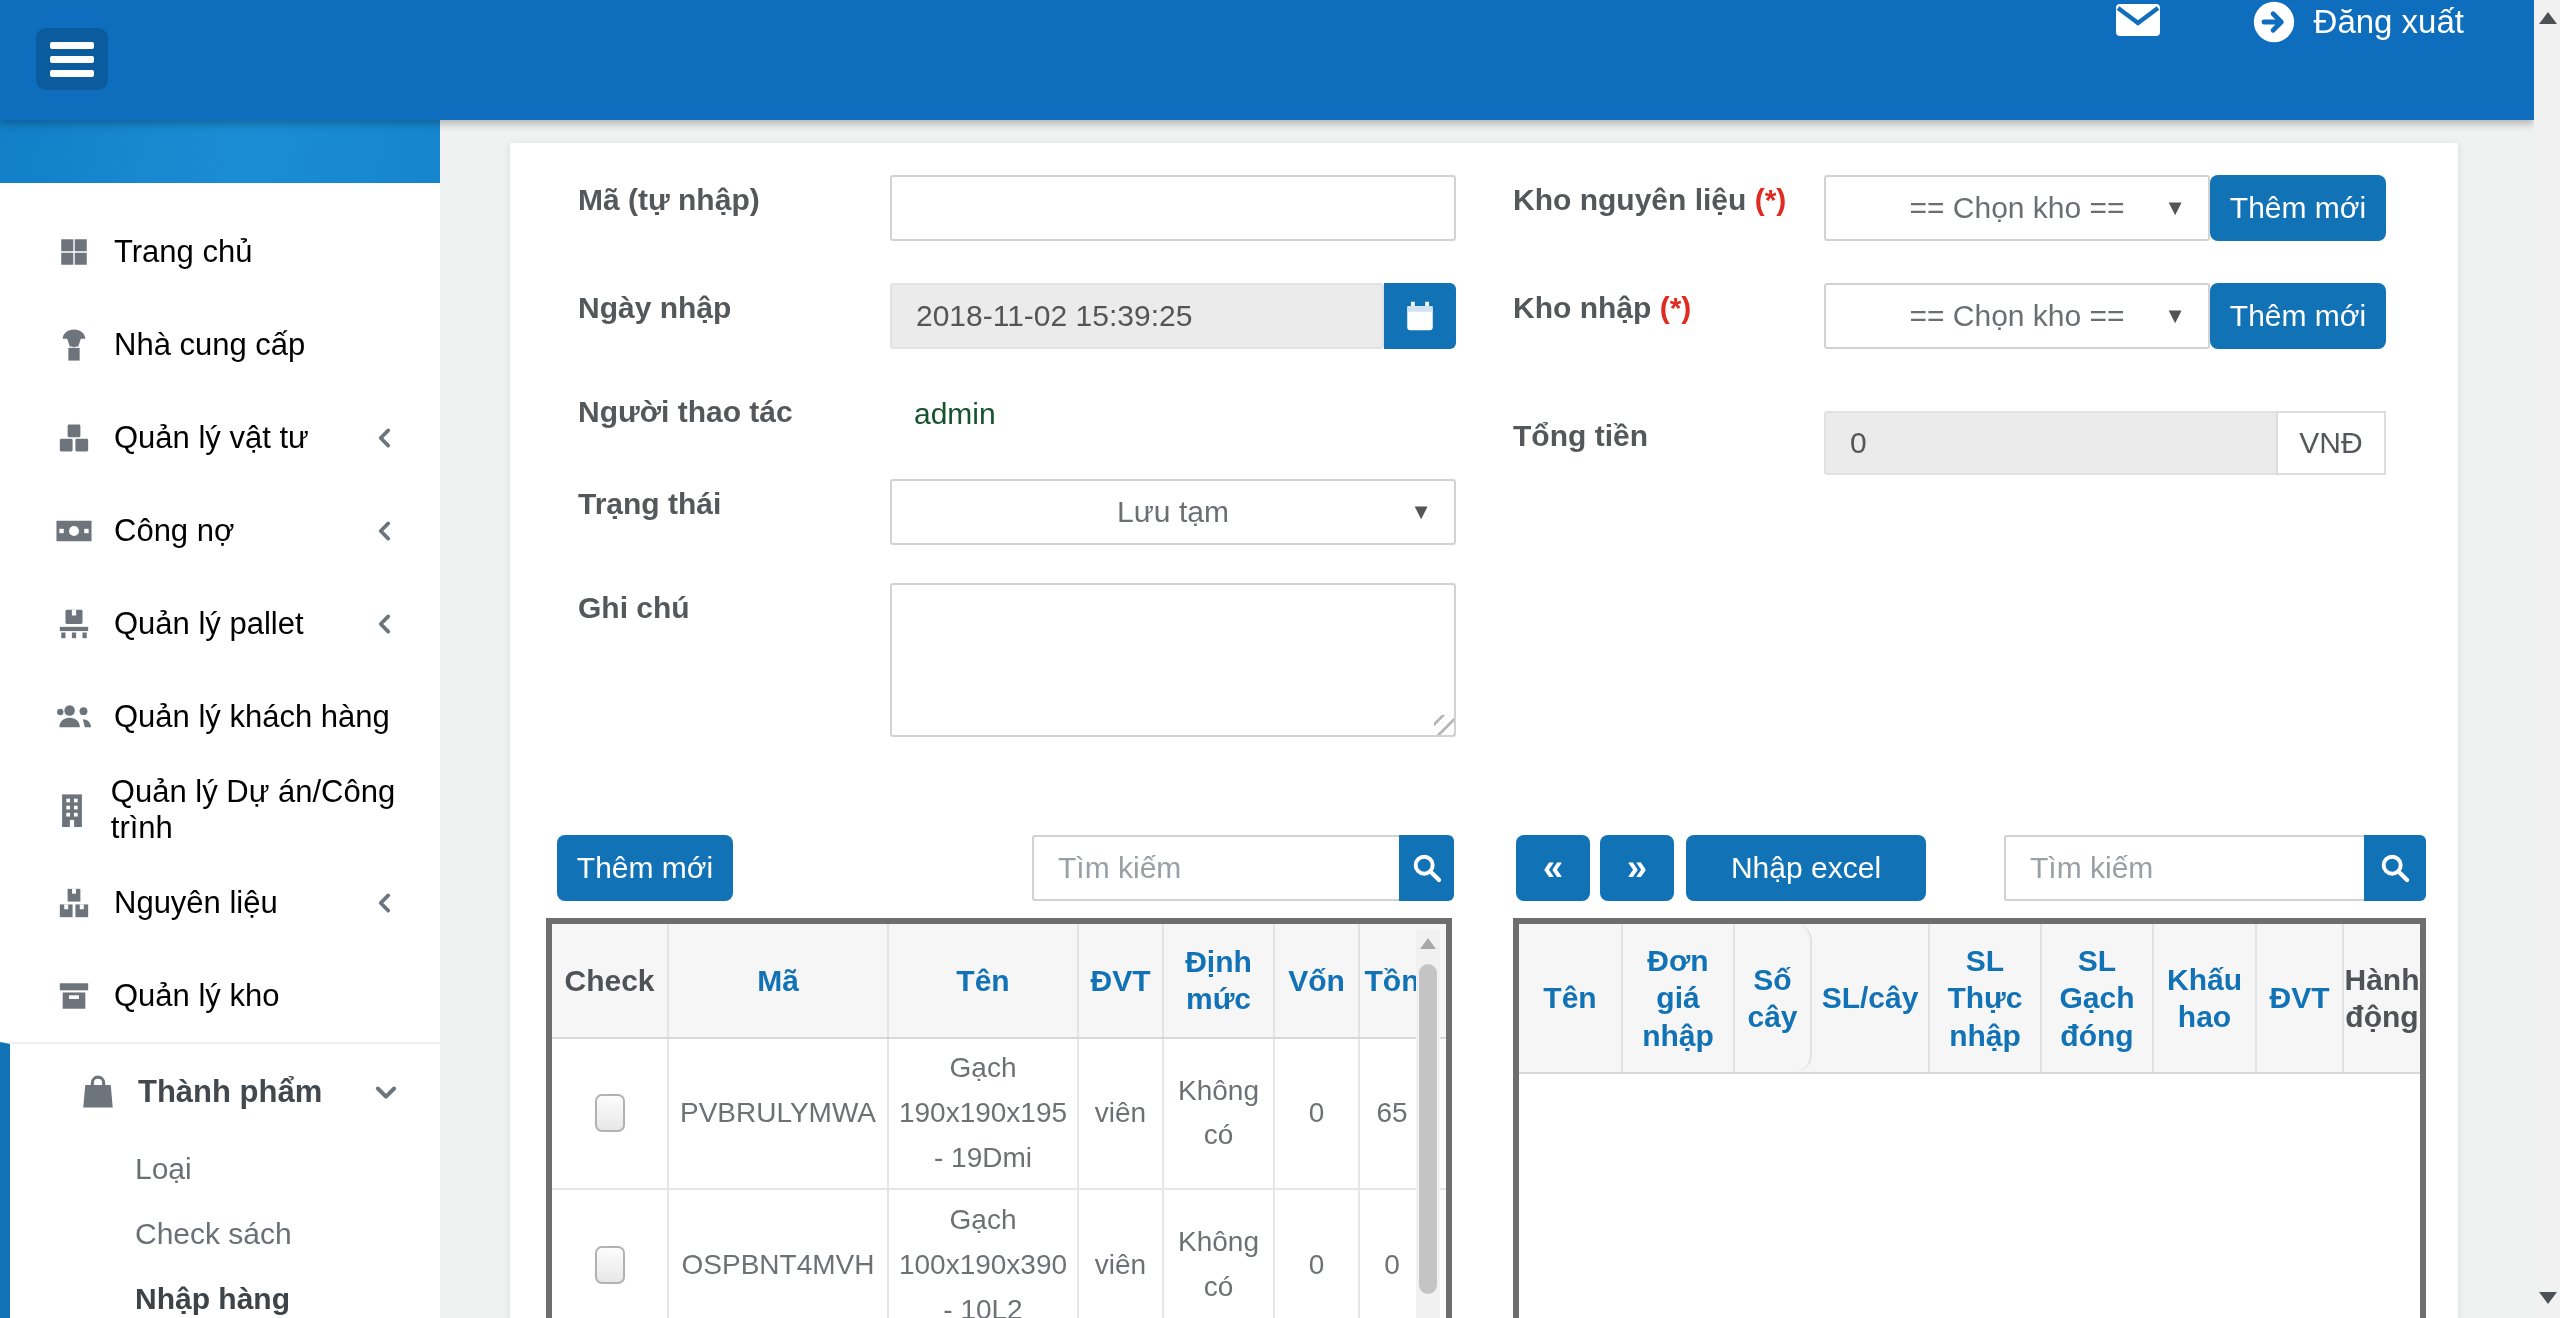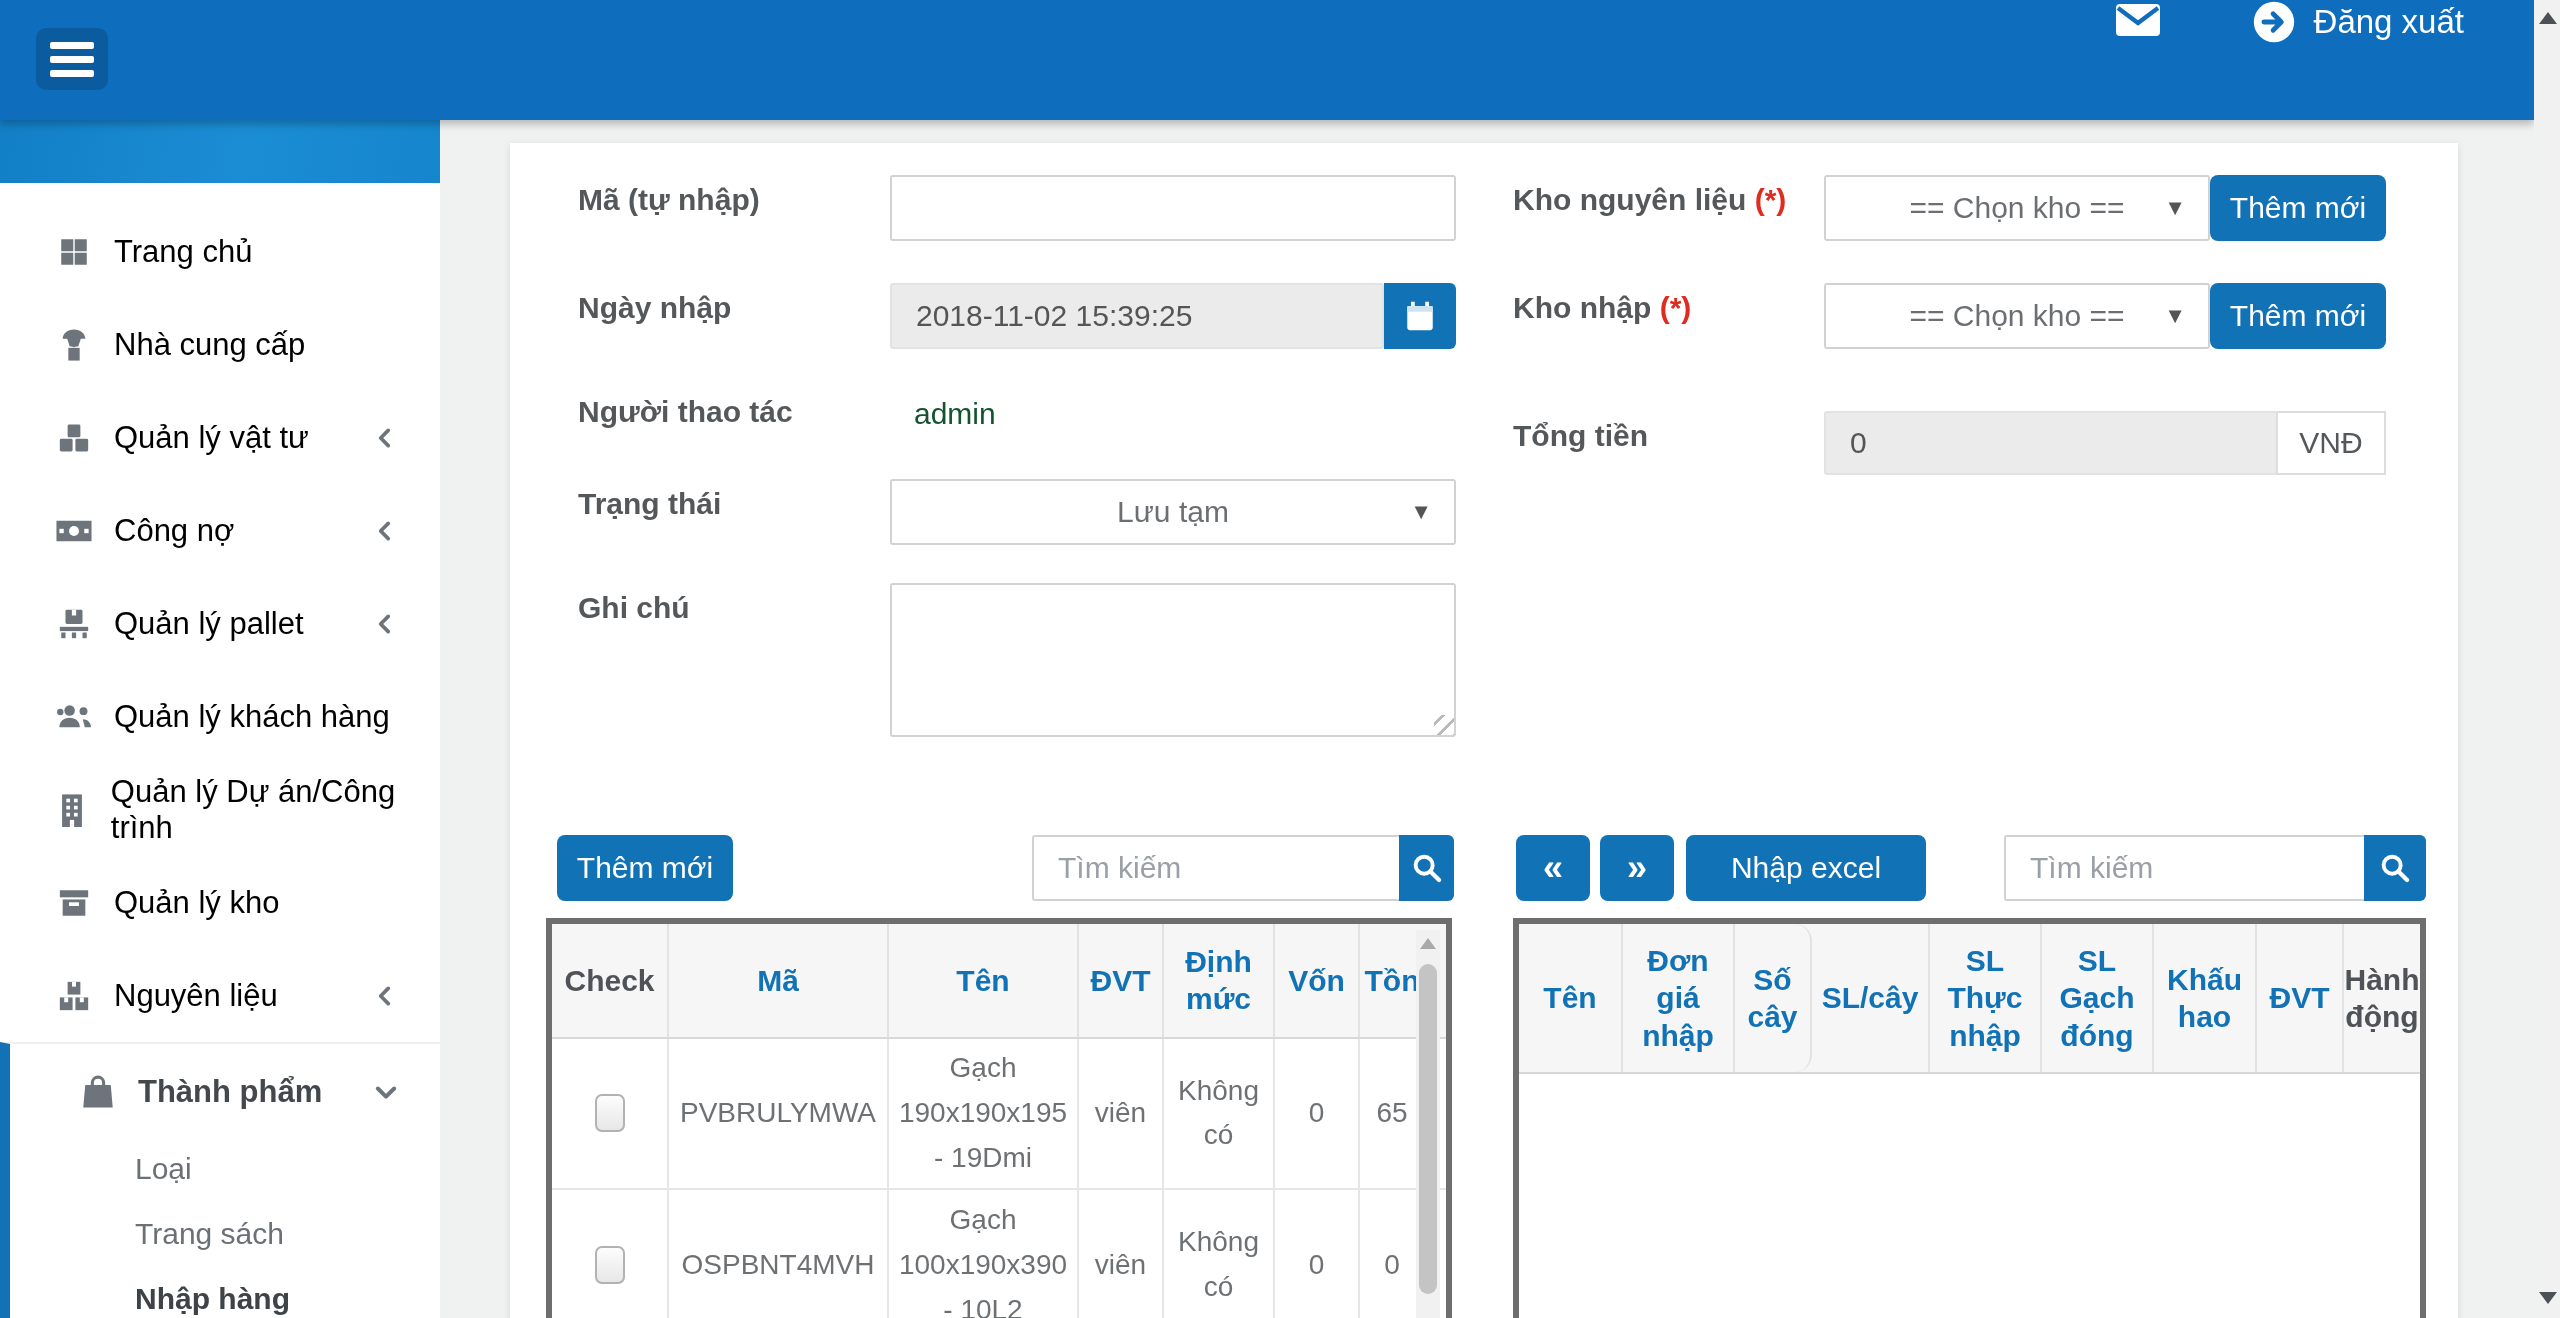--- a/index.html
+++ b/index.html
@@ -204,44 +204,44 @@
             <rect x="6" y="14" width="2.6" height="2.6" fill="#fff"></rect>
             <rect x="11.4" y="14" width="2.6" height="2.6" fill="#fff"></rect>
             <rect x="8.5" y="19" width="3" height="5" fill="#fff"></rect>
           </svg>
         </span>
       <span class="lbl">Quản lý Dự án/Công trình</span>
     </div>
     <div class="nav-item">
       <span class="ic">
           <svg class="icon-svg" width="34" height="34" viewBox="0 0 24 24">
-            <path d="M2 3h20v5H2z"></path>
-            <path d="M4 9.5h16V21H4z"></path>
-            <rect x="8.5" y="11.5" width="7" height="2.6" fill="#fff"></rect>
-          </svg>
-        </span>
-      <span class="lbl">Quản lý kho</span>
-    </div>
-    <div class="nav-item">
-      <span class="ic">
-          <svg class="icon-svg" width="34" height="34" viewBox="0 0 24 24">
             <rect x="7.5" y="2" width="9" height="9"></rect>
             <rect x="10.6" y="2" width="2.8" height="3.4" fill="#fff"></rect>
             <rect x="2" y="13" width="9" height="9"></rect>
             <rect x="5.1" y="13" width="2.8" height="3.4" fill="#fff"></rect>
             <rect x="13" y="13" width="9" height="9"></rect>
             <rect x="16.1" y="13" width="2.8" height="3.4" fill="#fff"></rect>
           </svg>
         </span>
       <span class="lbl">Nguyên liệu</span>
       <span class="chev">
           <svg width="26" height="26" viewBox="0 0 24 24">
             <polyline points="15 5 8 12 15 19"></polyline>
           </svg>
         </span>
+    </div>
+    <div class="nav-item">
+      <span class="ic">
+          <svg class="icon-svg" width="34" height="34" viewBox="0 0 24 24">
+            <path d="M2 3h20v5H2z"></path>
+            <path d="M4 9.5h16V21H4z"></path>
+            <rect x="8.5" y="11.5" width="7" height="2.6" fill="#fff"></rect>
+          </svg>
+        </span>
+      <span class="lbl">Quản lý kho</span>
     </div>
 
     <div class="prod-section">
       <div class="prod-head">
         <span class="ic">
             <svg class="icon-svg" width="32" height="34" viewBox="0 0 22 24">
               <path d="M2 7h18l1.4 16H.6z"></path>
               <path d="M7 10V5.5A4 4 0 0111 1.5a4 4 0 014 4V10" fill="none" stroke="#6d747b" stroke-width="2.2"></path>
             </svg>
           </span>
@@ -249,21 +249,21 @@
         <span class="chev">
             <svg width="28" height="28" viewBox="0 0 24 24">
               <polyline points="5 9 12 16 19 9"></polyline>
             </svg>
           </span>
       </div>
       <div class="sub-item">
         <span>Loại</span>
       </div>
       <div class="sub-item">
-        <span>Trang sách</span>
+        <span>Check sách</span>
       </div>
       <div class="sub-item active">
         <span>Nhập hàng</span>
       </div>
     </div>
   </div>
 </div>
 
 <div class="panel">
 

